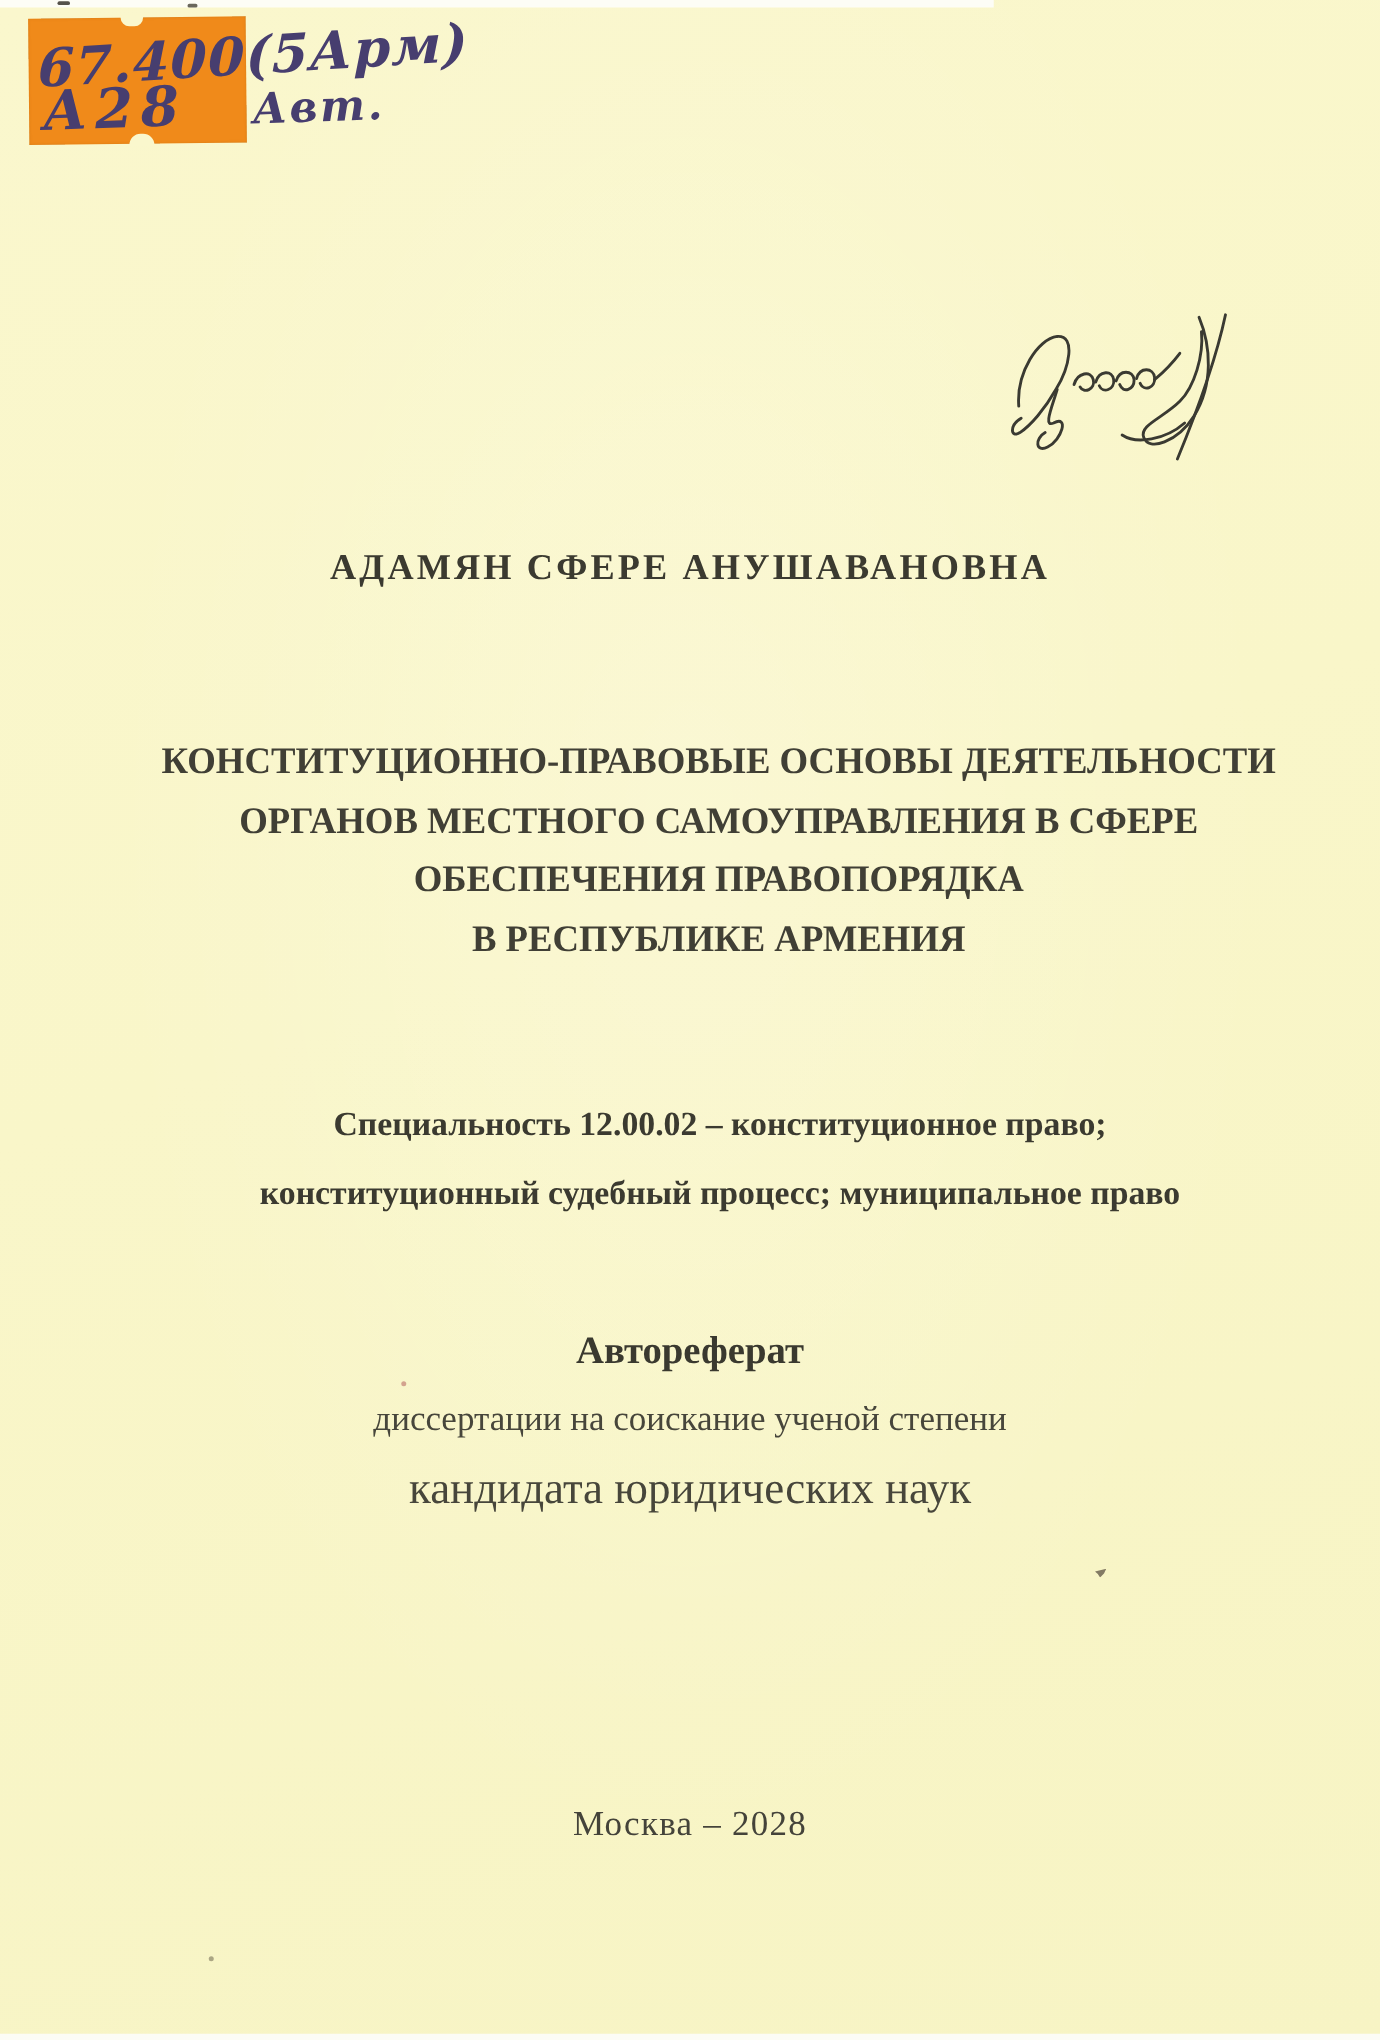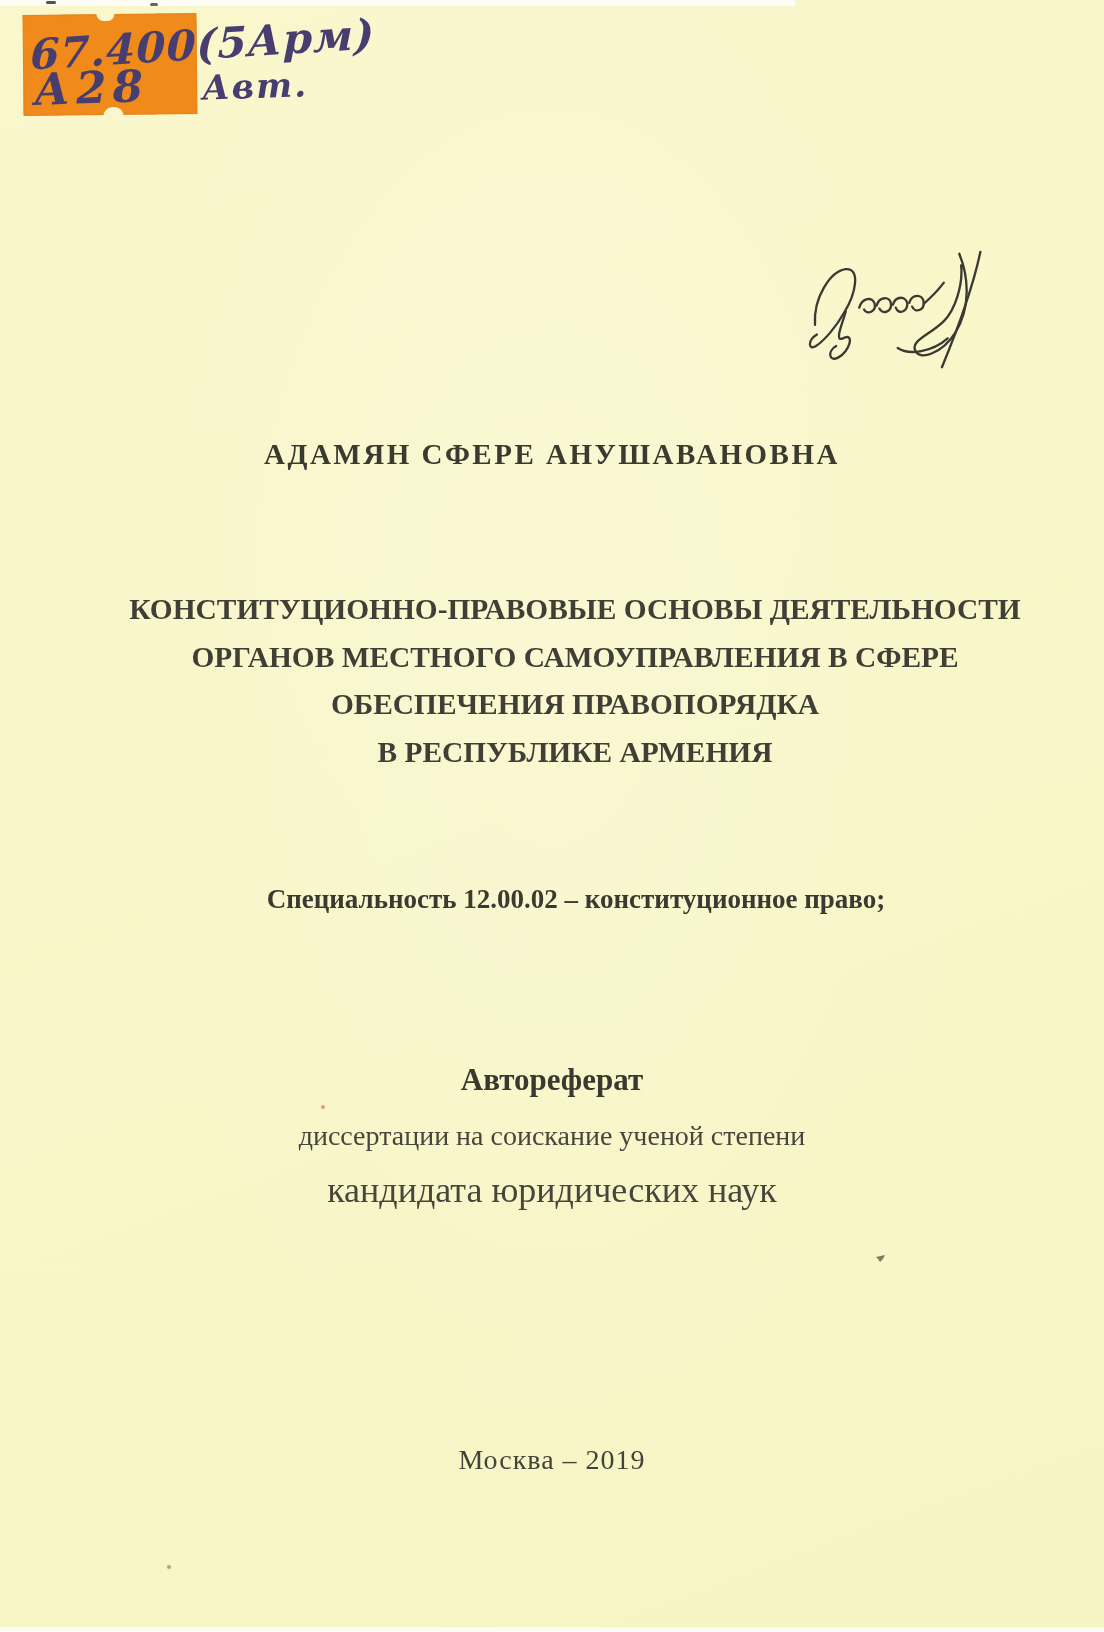--- a/index.html
+++ b/index.html
@@ -157,21 +157,22 @@
 
   <div class="centered title-block">
     <div class="title-line">КОНСТИТУЦИОННО-ПРАВОВЫЕ ОСНОВЫ ДЕЯТЕЛЬНОСТИ</div>
     <div class="title-line">ОРГАНОВ МЕСТНОГО САМОУПРАВЛЕНИЯ В СФЕРЕ</div>
     <div class="title-line">ОБЕСПЕЧЕНИЯ ПРАВОПОРЯДКА</div>
     <div class="title-line">В РЕСПУБЛИКЕ АРМЕНИЯ</div>
   </div>
 
   <div class="centered specialty-block">
     <div class="specialty-line">Специальность 12.00.02 – конституционное право;</div>
+    <div class="specialty-line">конституционный судебный процесс; муниципальное право</div>
   </div>
 
   <div class="centered abstract-sub-1">диссертации на соискание ученой степени</div>
   <div class="centered abstract-heading">Автореферат</div>
   <div class="centered abstract-sub-2">кандидата юридических наук</div>
 
-  <div class="centered imprint">Москва – 2019</div>
+  <div class="centered imprint">Москва – 2028</div>
 
 </div>
 
 </body></html>

